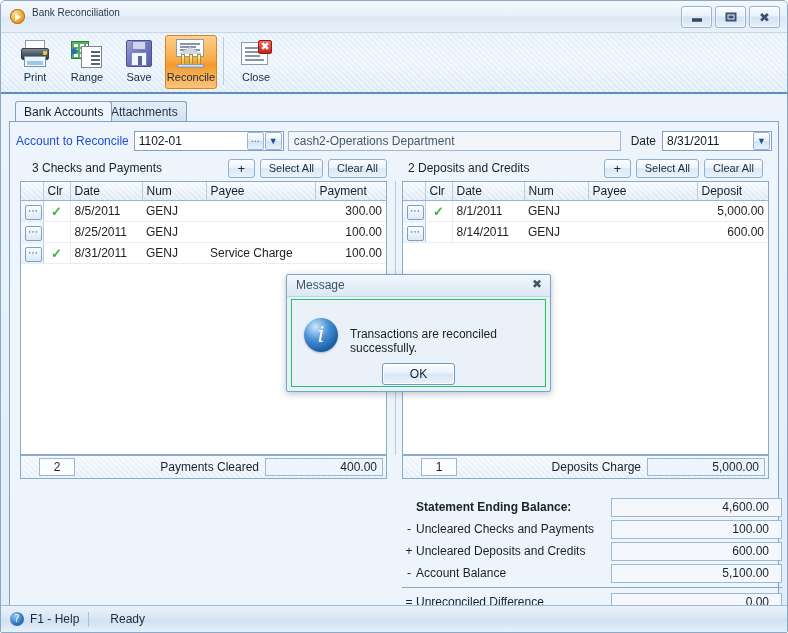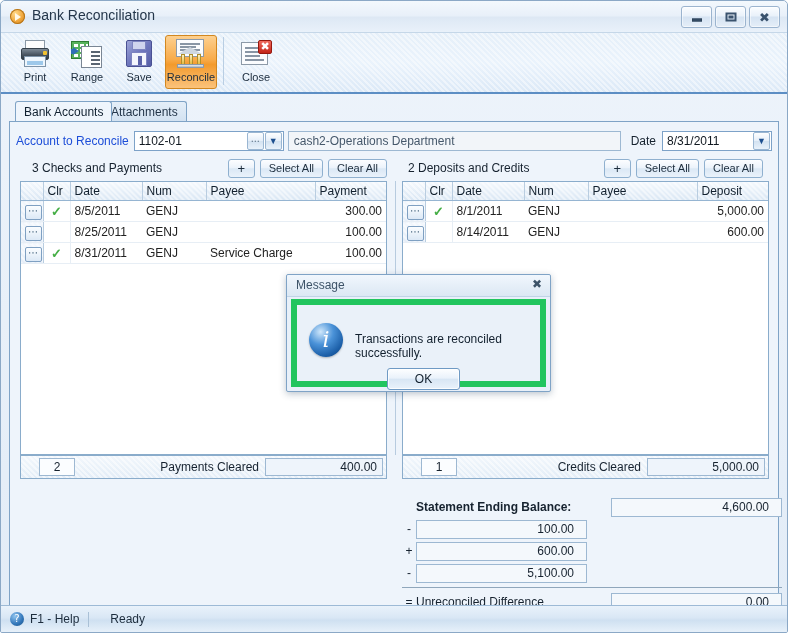--- a/index.html
+++ b/index.html
@@ -41,21 +41,21 @@
     box-shadow: 0 0 0 1px #b5751a inset;
   }
   .title-icon::after {
     content:""; position:absolute; left:5px; top:3.5px;
     border-left: 6px solid #fff8e8;
     border-top: 4px solid transparent;
     border-bottom: 4px solid transparent;
   }
   .title-text {
     position: absolute; left: 31px; top: 6px;
-    font-size: 14px; color: #24364a;
+    font-size: 10px; color: #24364a;
   }
   .winbtns { position: absolute; right: 7px; top: 5px; display: flex; gap: 3px; }
   .winbtn {
     width: 29px; height: 20px;
     border: 1px solid #9bb4cf;
     border-radius: 3px;
     background: linear-gradient(180deg,#fbfdff 0%, #e9f1fa 45%, #d5e3f2 50%, #e5eef8 100%);
     position: relative;
     box-shadow: 0 0 0 1px #ffffff80 inset;
   }
@@ -298,21 +298,21 @@
   .dlg-title {
     height:21px; position:relative;
     background:linear-gradient(180deg,#f1f7fd 0%, #e6eff8 50%, #dce8f4 100%);
     border-bottom:1px solid #c0d4e7;
     border-radius:2px 2px 0 0;
   }
   .dlg-title .t{position:absolute;left:9px;top:3px;font-size:12px;color:#3d5368;}
   .dlg-title .x{position:absolute;right:8px;top:2px;font-size:12px;color:#3d5368;font-family:"DejaVu Sans",sans-serif;}
   .dlg-body {
     position:absolute; left:4px; top:24px; right:4px; bottom:4px;
-    border:6px solid #22c55e; background:#eaf1f9;
+    border:1px solid #22c55e; background:#eaf1f9;
   }
   .dlg-info {
     position:absolute; left:12px; top:18px; width:34px;height:34px;border-radius:50%;
     background:radial-gradient(circle at 34% 26%, #cfe7fb 0%, #4a92d8 38%, #1c5fa8 72%, #0e3d74 100%);
     box-shadow:0 1px 2px rgba(0,0,0,.25);
   }
   .dlg-info::after{content:"i";position:absolute;left:0;right:0;top:5px;text-align:center;
     font-family:"DejaVu Serif",serif; font-style:italic; font-size:22px; color:#fff; line-height:24px;}
   .dlg-msg { position:absolute; left:58px; top:27px; right:8px; font-size:12px; color:#12202e; }
   .dlg-ok {
@@ -545,40 +545,43 @@
               <td>GENJ</td>
               <td></td>
               <td class="num">600.00</td>
             </tr>
           </tbody>
         </table>
       </div>
 
       <div class="total-bar" style="left:392px; top:333px; width:367px;">
         <div class="cnt-box">1</div>
-        <div class="total-lbl">Credits Cleared</div>
+        <div class="total-lbl">Deposits Charge</div>
         <div class="total-val">5,000.00</div>
       </div>
 
       <div class="summary">
         <div class="sum-row">
           <span class="sum-sign"></span>
           <span class="sum-text bold">Statement Ending Balance:</span>
           <span class="sum-val">4,600.00</span>
         </div>
         <div class="sum-row">
           <span class="sum-sign">-</span>
+          <span class="sum-text">Uncleared Checks and Payments</span>
           <span class="sum-val">100.00</span>
         </div>
         <div class="sum-row">
           <span class="sum-sign">+</span>
+          <span class="sum-text">Uncleared Deposits and Credits</span>
           <span class="sum-val">600.00</span>
         </div>
         <div class="sum-row">
           <span class="sum-sign">-</span>
+          <span class="sum-text">Account Balance</span>
           <span class="sum-val">5,100.00</span>
         </div>
         <div class="sum-sep"></div>
         <div class="sum-row">
           <span class="sum-sign">=</span>
           <span class="sum-text">Unreconciled Difference</span>
           <span class="sum-val">0.00</span>
         </div>
       </div>
 

